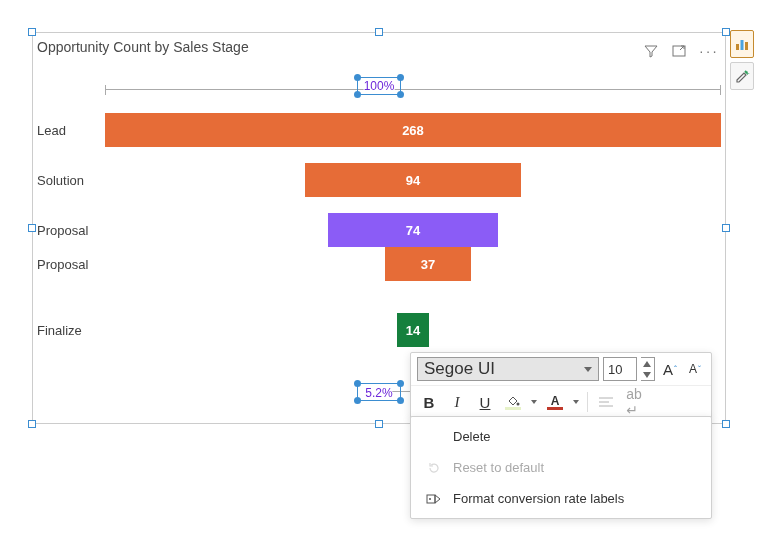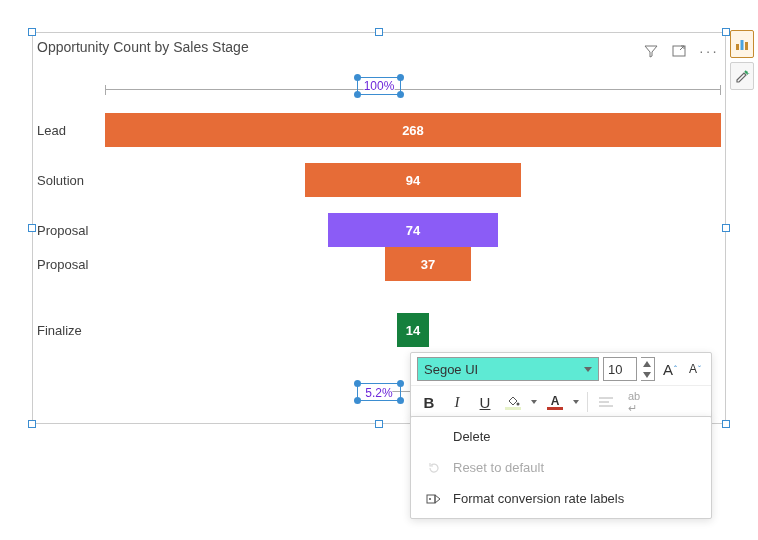--- a/index.html
+++ b/index.html
@@ -121,21 +121,21 @@
     border-radius:2px;
     box-shadow:0 2px 8px rgba(0,0,0,0.12);
     z-index:10;
   }
   .tb-row1, .tb-row2 {
     display:flex; align-items:center; padding:4px 6px; gap:4px;
   }
   .tb-row1 { border-bottom:1px solid #eee;}
   .font-select {
     flex:1; border:1px solid #999; height:24px; padding:0 20px 0 6px;
-    font-size:13px; position:relative; background:#5eead4;
+    font-size:17px; position:relative; background:#e5e5e5;
     display:flex; align-items:center;
   }
   .font-select::after {
     content:""; position:absolute; right:6px; top:9px;
     border-left:4px solid transparent; border-right:4px solid transparent; border-top:5px solid #666;
   }
   .size-box {
     width:34px; border:1px solid #999; height:24px; padding:4px 4px; font-size:13px;
     display:flex; align-items:center;
   }
@@ -339,21 +339,21 @@
     <div class="dd-caret"></div>
     <div class="sep"></div>
     <div class="tb-btn disabled">
       <svg width="16" height="12" viewBox="0 0 16 12">
           <line x1="1" y1="2" x2="15" y2="2" stroke="#555"></line>
           <line x1="1" y1="6" x2="11" y2="6" stroke="#555"></line>
           <line x1="1" y1="10" x2="15" y2="10" stroke="#555"></line>
         </svg>
     </div>
     <div class="tb-btn disabled">
-      <span style="font-size:11px;">ab<br>↵</span>
+      <span style="font-size:14px;">ab<br>↵</span>
     </div>
   </div>
 </div>
 
 <div class="ctxmenu">
   <div class="ctx-item">
     <span class="ico-slot"></span>
     <span>Delete</span>
   </div>
   <div class="ctx-item disabled">

